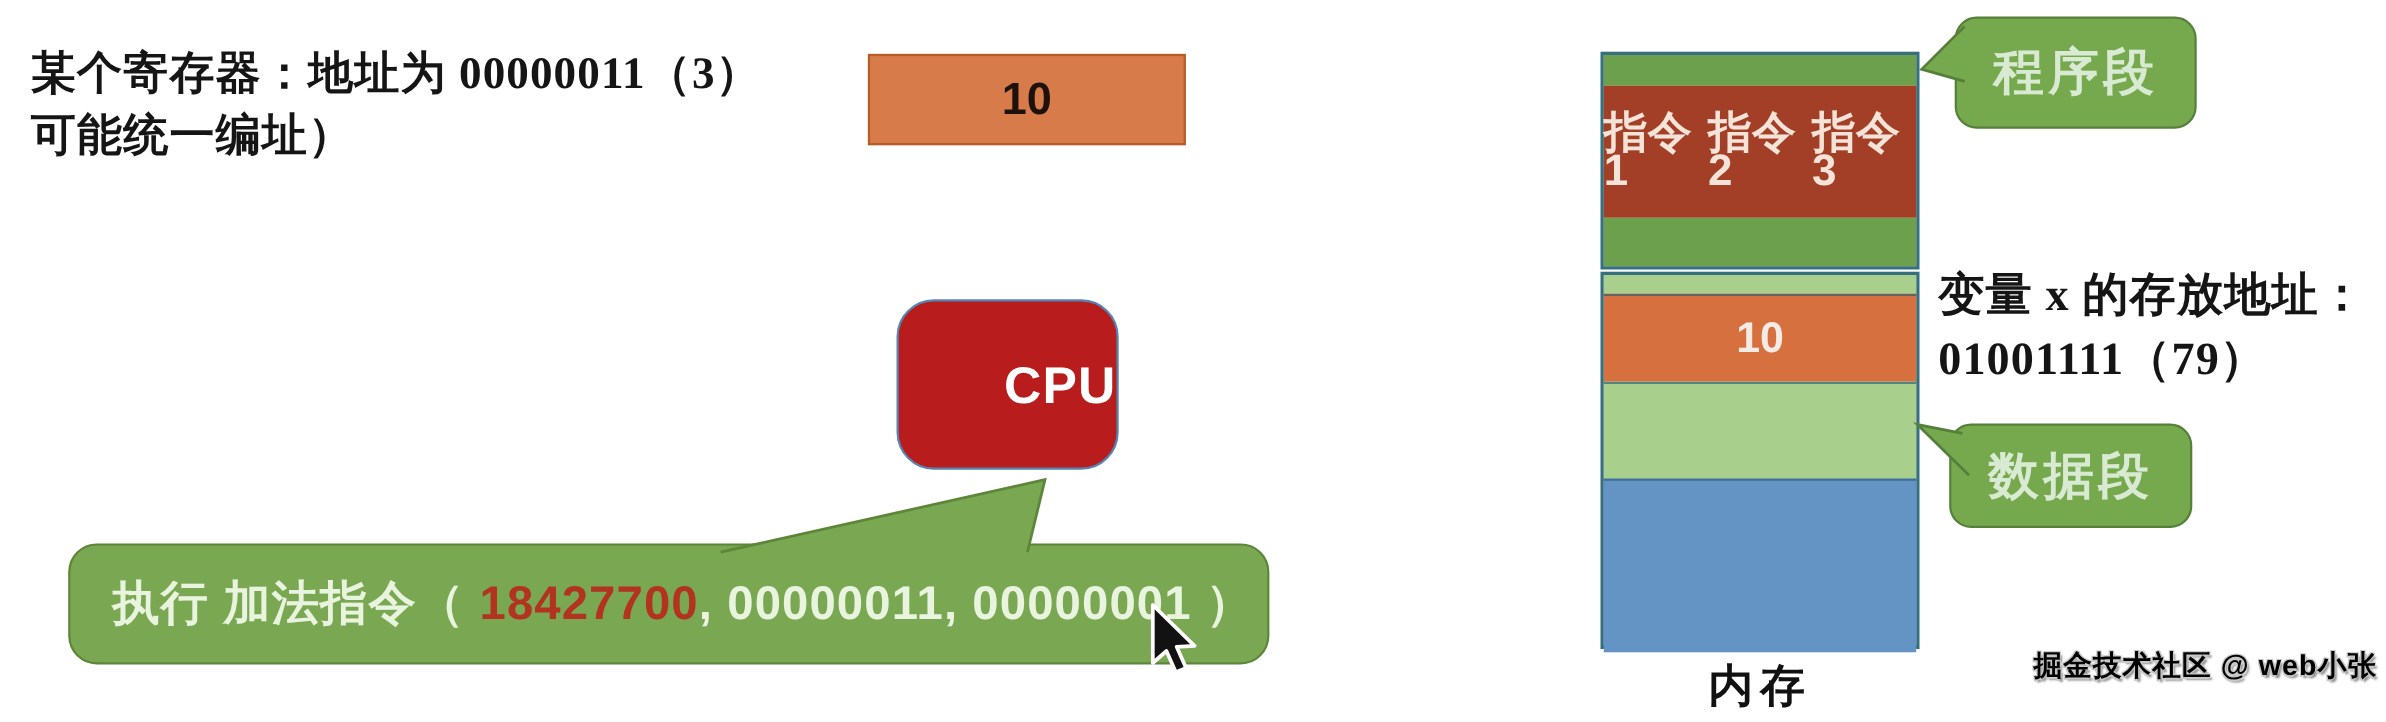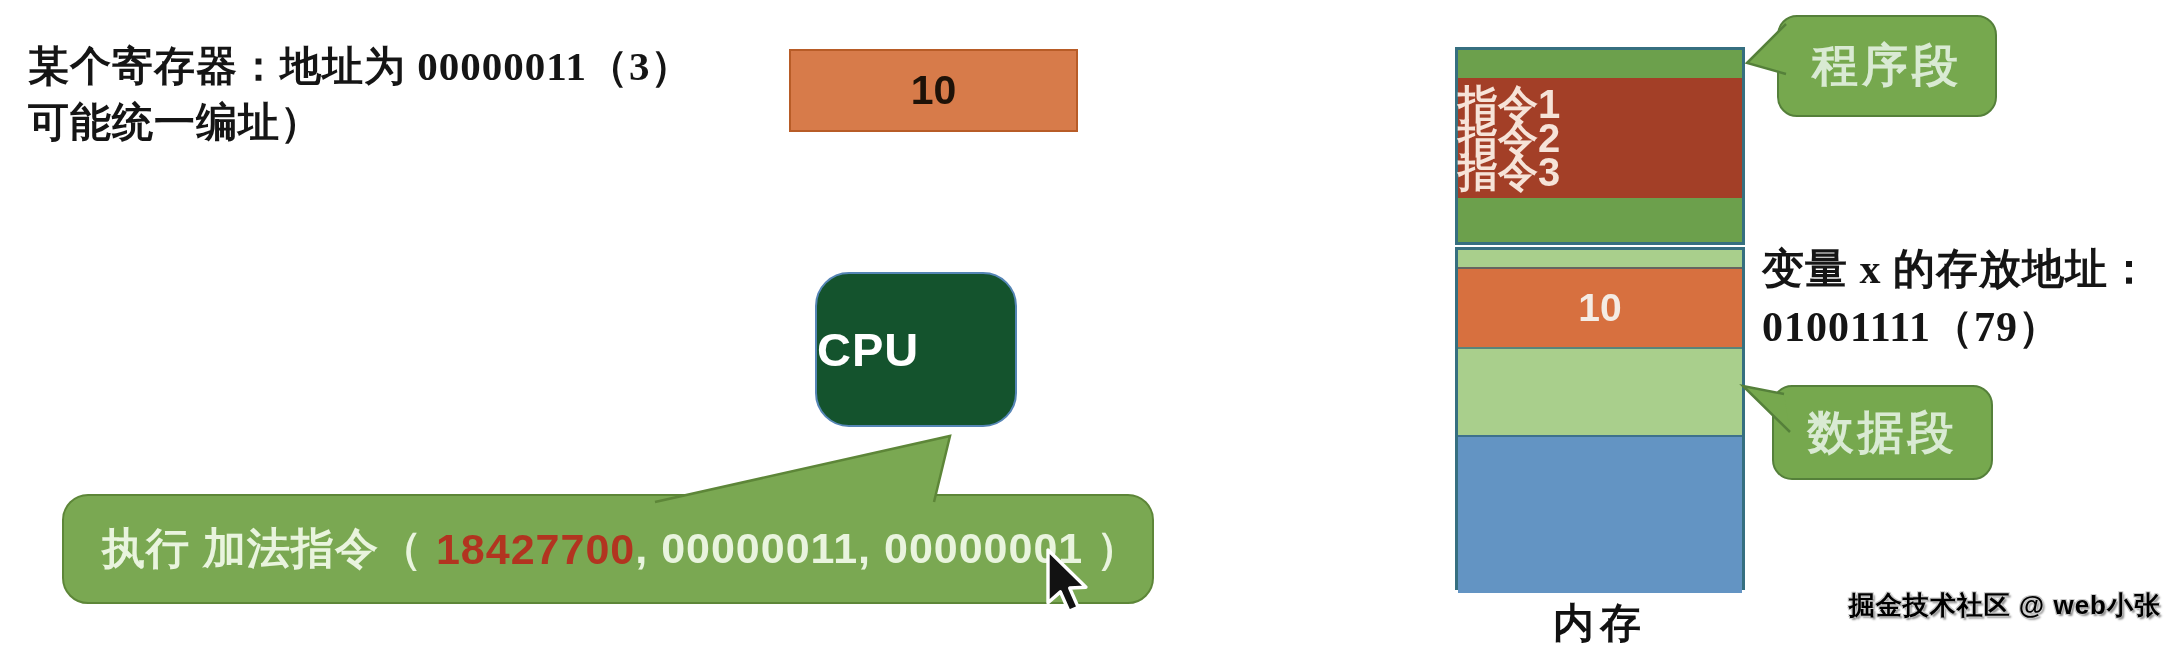--- a/index.html
+++ b/index.html
@@ -21,22 +21,22 @@
   #register-box{
     position:absolute;left:789px;top:49px;width:289px;height:83px;
     background:#d77b4a;border:2.5px solid #b85c27;box-sizing:border-box;
     display:flex;align-items:center;justify-content:center;
     font-size:41px;font-weight:700;color:#1e1208;
   }
 
   
   #cpu-box{
     position:absolute;left:815px;top:272px;width:202px;height:155px;
-    background:#14532d;border:2px solid #5585b5;border-radius:34px;box-sizing:border-box;
-    display:flex;align-items:center;justify-content:flex-start;
+    background:#b91c1c;border:2px solid #5585b5;border-radius:34px;box-sizing:border-box;
+    display:flex;align-items:center;justify-content:flex-end;
     font-size:47px;font-weight:700;color:#ffffff;letter-spacing:1px;
   }
 
   
   #instruction-bubble{
     position:absolute;left:30px;top:494px;width:1092px;height:110px;
     background:#7aa852;border:2px solid #5d8638;border-radius:26px;box-sizing:border-box;
     display:flex;align-items:center;padding-left:38px;
     font-size:43px;font-weight:700;color:#e9f4de;letter-spacing:1px;
     white-space:pre;
@@ -49,21 +49,21 @@
   #mem-program{top:47px;height:198px;}
   #mem-data{top:247px;height:343px;}
   .seg{position:relative;width:100%;}
   .seg-green{background:#6ca04c;}
   .seg-darkred{background:#a33f27;}
   .seg-lightgreen{background:#a9cf8c;}
   .seg-orange{background:#d7703f;}
   .seg-blue{background:#6394c3;}
   #mem-data .seg + .seg{border-top:2px solid rgba(43,94,112,.65);}
   #seg-instructions{
-    display:flex;flex-direction:column;align-items:flex-start;justify-content:center;
+    display:flex;align-items:center;justify-content:center;
     color:#f6e3d8;font-size:40px;font-weight:700;line-height:34px;
   }
   #seg-value10{
     display:flex;align-items:center;justify-content:center;
     color:#f4ece4;font-size:39px;font-weight:700;
   }
   #memory-label{
     position:absolute;left:1455px;top:596px;width:290px;text-align:center;
     font-size:41px;font-weight:700;color:#111;letter-spacing:6px;
   }

